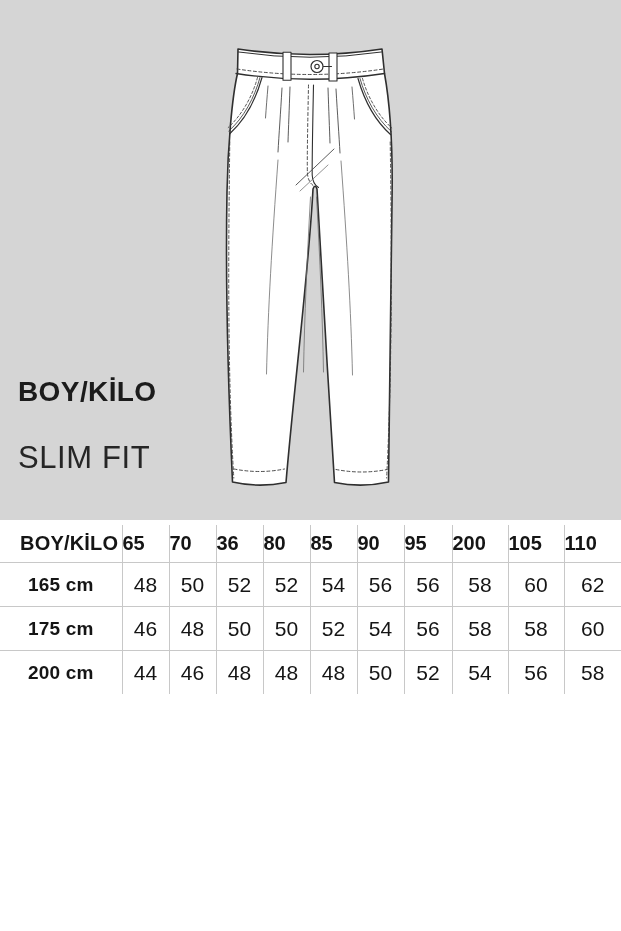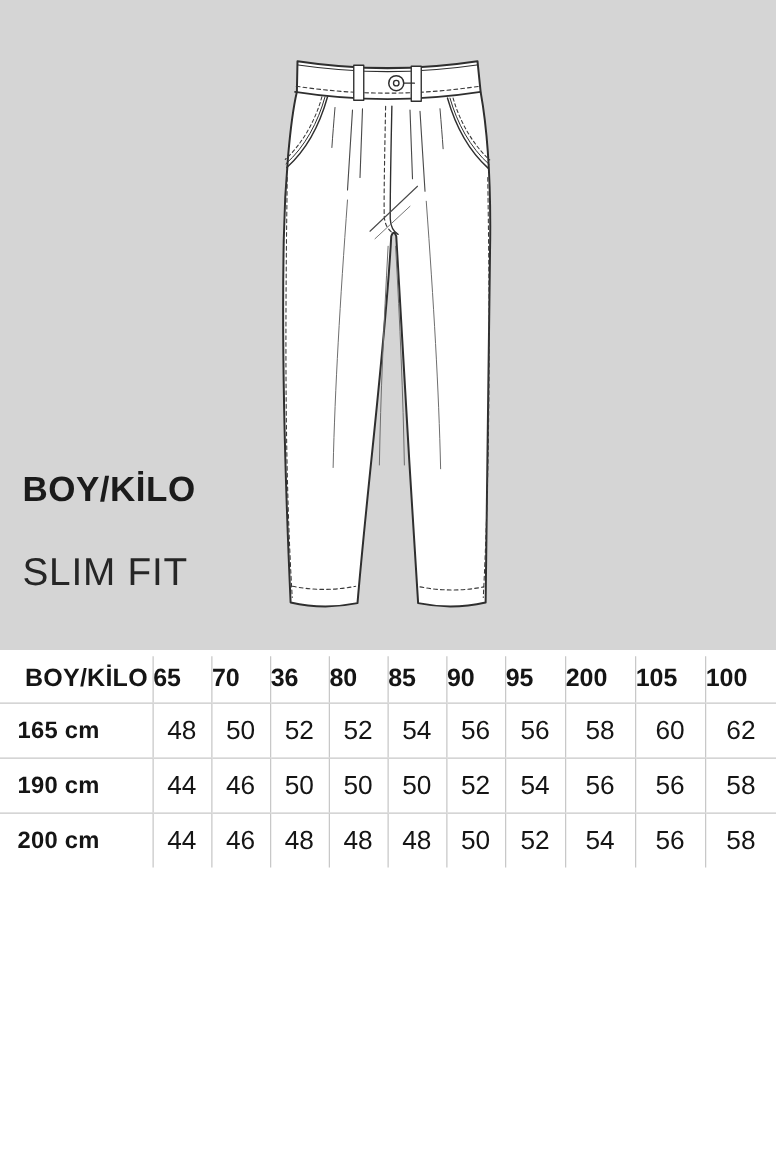--- a/index.html
+++ b/index.html
@@ -35,21 +35,21 @@
   .size-table th,.size-table td{
     padding:0;vertical-align:middle;
   }
   .size-table thead th{
     height:37px;font-size:20px;font-weight:700;text-align:left;
   }
   .size-table thead th.corner{
     text-align:left;padding-left:20px;font-size:20px;letter-spacing:.2px;
   }
   .size-table tbody th{
-    height:43px;text-align:left;padding-left:14px;
+    height:43px;text-align:left;padding-left:28px;
     font-size:19px;font-weight:700;letter-spacing:.2px;
   }
   .size-table tbody td{
     height:43px;text-align:center;font-size:21px;font-weight:400;
   }
   
   .size-table thead th{border-bottom:1px solid #c8c8c8;}
   .size-table tbody tr:not(:last-child) th,
   .size-table tbody tr:not(:last-child) td{border-bottom:1px solid #c8c8c8;}
   .size-table th + th,
@@ -141,49 +141,49 @@
           <th class="corner">BOY/KİLO</th>
         <th>65</th>
             <th>70</th>
             <th>36</th>
             <th>80</th>
             <th>85</th>
             <th>90</th>
             <th>95</th>
             <th>200</th>
             <th>105</th>
-            <th>100</th>
+            <th>110</th>
           </tr>
       </thead>
       <tbody>
           <tr>
             <th>165 cm</th>
             <td>48</td>
             <td>50</td>
             <td>52</td>
             <td>52</td>
             <td>54</td>
             <td>56</td>
             <td>56</td>
             <td>58</td>
             <td>60</td>
             <td>62</td>
           </tr>
           <tr>
-            <th>190 cm</th>
-            <td>44</td>
+            <th>175 cm</th>
             <td>46</td>
-            <td>50</td>
+            <td>48</td>
             <td>50</td>
             <td>50</td>
             <td>52</td>
             <td>54</td>
             <td>56</td>
-            <td>56</td>
-            <td>58</td>
+            <td>58</td>
+            <td>58</td>
+            <td>60</td>
           </tr>
           <tr>
             <th>200 cm</th>
             <td>44</td>
             <td>46</td>
             <td>48</td>
             <td>48</td>
             <td>48</td>
             <td>50</td>
             <td>52</td>

